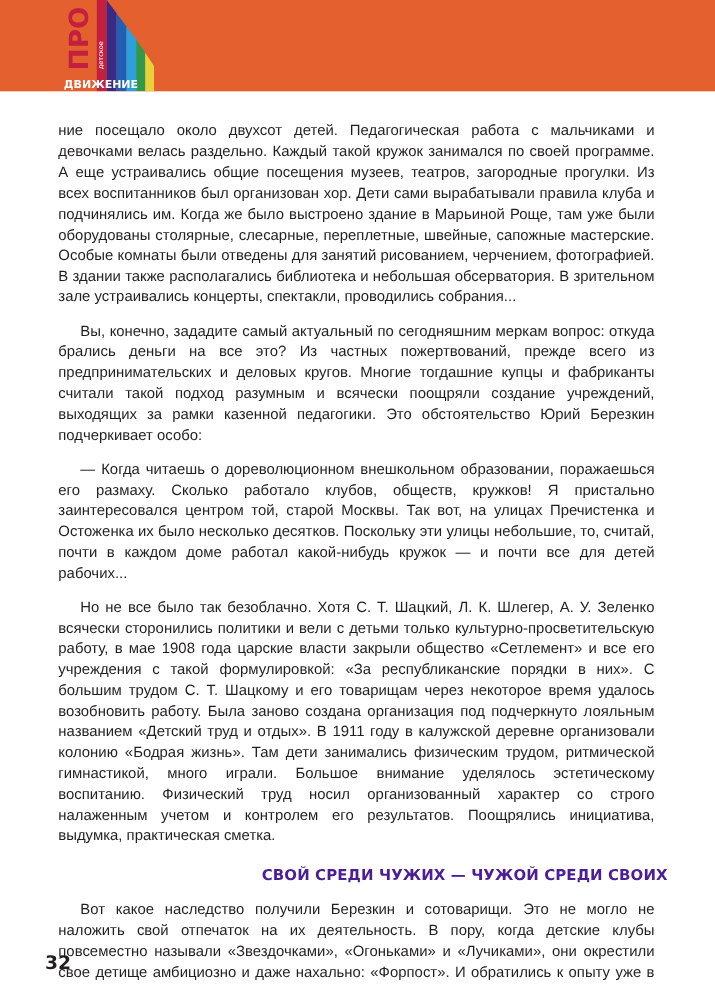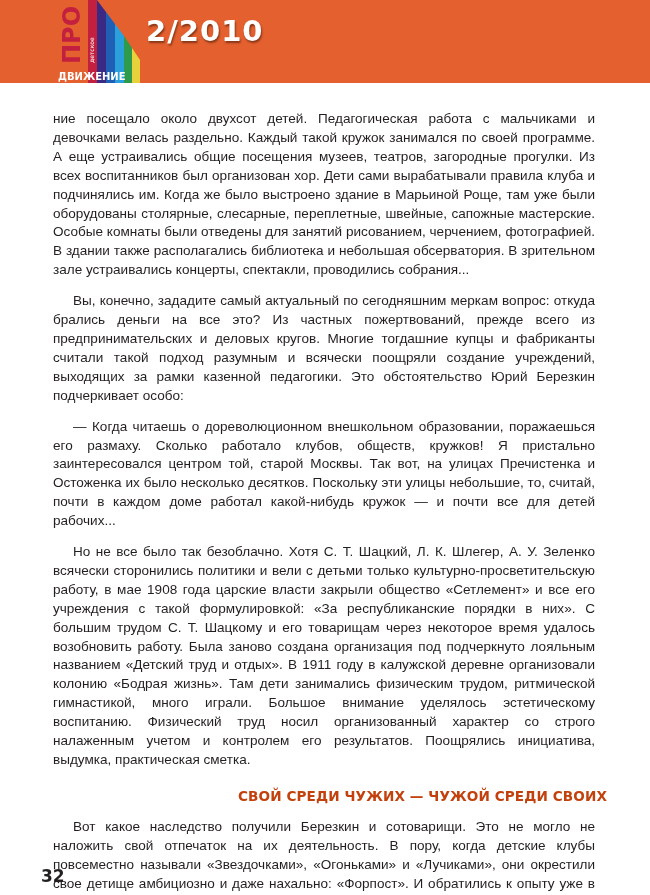--- a/index.html
+++ b/index.html
@@ -18,21 +18,21 @@
     text-shadow: 1px 2px 2px rgba(60,20,0,0.55);
   }
   .content {
     position: absolute; left: 41px; top: 98px; width: 566px;
     font-size: 13.55px; line-height: 18.9px; text-align: justify;
   }
   .content p { margin: 12px; text-indent: 20px; }
   .content p.noindent { text-indent: 0; }
   .content p.quote { }
   .section-title {
-    text-align: right; color: #c2410c; font-family: "DejaVu Sans", sans-serif;
+    text-align: right; color: #4c1d95; font-family: "DejaVu Sans", sans-serif;
     font-weight: bold; font-size: 13.6px; margin: 17px 0 1px 0; letter-spacing: 0.1px;
   }
   .page-num {
     position: absolute; left: 41px; top: 866px; font-family: "DejaVu Sans", sans-serif;
     font-weight: bold; font-size: 17px; color: #231f20;
   }
 </style>
 </head>
 <body>
 
@@ -43,21 +43,20 @@
     <polygon points="56,12 65,24 65,83 56,83" fill="#1f5fb5"></polygon>
     <polygon points="65,24 74,36 74,83 65,83" fill="#2aa0dd"></polygon>
     <polygon points="74,36 82,48 82,83 74,83" fill="#2e9a4c"></polygon>
     <polygon points="82,48 90,60 90,83 82,83" fill="#e8d23c"></polygon>
     <polygon points="38,0 90,83 90,83 38,83" fill="none"></polygon>
     <rect x="2" y="0" width="36" height="83" fill="#c3203f" opacity="0"></rect>
     <text x="6" y="40" transform="rotate(-90 30 40)" font-family="DejaVu Sans, sans-serif" font-weight="bold" font-size="24" fill="#c3203f">ПРО</text>
     <text x="44" y="63" transform="rotate(-90 44 63)" font-family="DejaVu Sans, sans-serif" font-size="6" fill="#ffffff">детское</text>
     <text x="8" y="80" font-family="DejaVu Sans, sans-serif" font-weight="bold" font-size="10" fill="#ffffff">ДВИЖЕНИЕ</text>
   </svg>
-  <div class="issue">2/2010</div>
 </div>
 
 <div class="content">
   <p class="noindent">ние посещало около двухсот детей. Педагогическая работа с мальчиками и девочками велась раздельно. Каждый такой кружок занимался по своей программе. А еще устраивались общие посещения музеев, театров, загородные прогулки. Из всех воспитанников был организован хор. Дети сами вырабатывали правила клуба и подчинялись им. Когда же было выстроено здание в Марьиной Роще, там уже были оборудованы столярные, слесарные, переплетные, швейные, сапожные мастерские. Особые комнаты были отведены для занятий рисованием, черчением, фотографией. В здании также располагались библиотека и небольшая обсерватория. В зрительном зале устраивались концерты, спектакли, проводились собрания...</p>
   <p>Вы, конечно, зададите самый актуальный по сегодняшним меркам вопрос: откуда брались деньги на все это? Из частных пожертвований, прежде всего из предпринимательских и деловых кругов. Многие тогдашние купцы и фабриканты считали такой подход разумным и всячески поощряли создание учреждений, выходящих за рамки казенной педагогики. Это обстоятельство Юрий Березкин подчеркивает особо:</p>
   <p class="quote">— Когда читаешь о дореволюционном внешкольном образовании, поражаешься его размаху. Сколько работало клубов, обществ, кружков! Я пристально заинтересовался центром той, старой Москвы. Так вот, на улицах Пречистенка и Остоженка их было несколько десятков. Поскольку эти улицы небольшие, то, считай, почти в каждом доме работал какой-нибудь кружок — и почти все для детей рабочих...</p>
   <p>Но не все было так безоблачно. Хотя С. Т. Шацкий, Л. К. Шлегер, А. У. Зеленко всячески сторонились политики и вели с детьми только культурно-просветительскую работу, в мае 1908 года царские власти закрыли общество «Сетлемент» и все его учреждения с такой формулировкой: «За республиканские порядки в них». С большим трудом С. Т. Шацкому и его товарищам через некоторое время удалось возобновить работу. Была заново создана организация под подчеркнуто лояльным названием «Детский труд и отдых». В 1911 году в калужской деревне организовали колонию «Бодрая жизнь». Там дети занимались физическим трудом, ритмической гимнастикой, много играли. Большое внимание уделялось эстетическому воспитанию. Физический труд носил организованный характер со строго налаженным учетом и контролем его результатов. Поощрялись инициатива, выдумка, практическая сметка.</p>
   <div class="section-title">СВОЙ СРЕДИ ЧУЖИХ — ЧУЖОЙ СРЕДИ СВОИХ</div>
   <p>Вот какое наследство получили Березкин и сотоварищи. Это не могло не наложить свой отпечаток на их деятельность. В пору, когда детские клубы повсеместно называли «Звездочками», «Огоньками» и «Лучиками», они окрестили свое детище амбициозно и даже нахально: «Форпост». И обратились к опыту уже в то время подзабытых С. Т. Шацкого и А. С. Макаренко. Фактически они были неформалами, что-то вроде панков или рокеров. К пионерской организации не имели никакого отношения.</p>
 </div>

